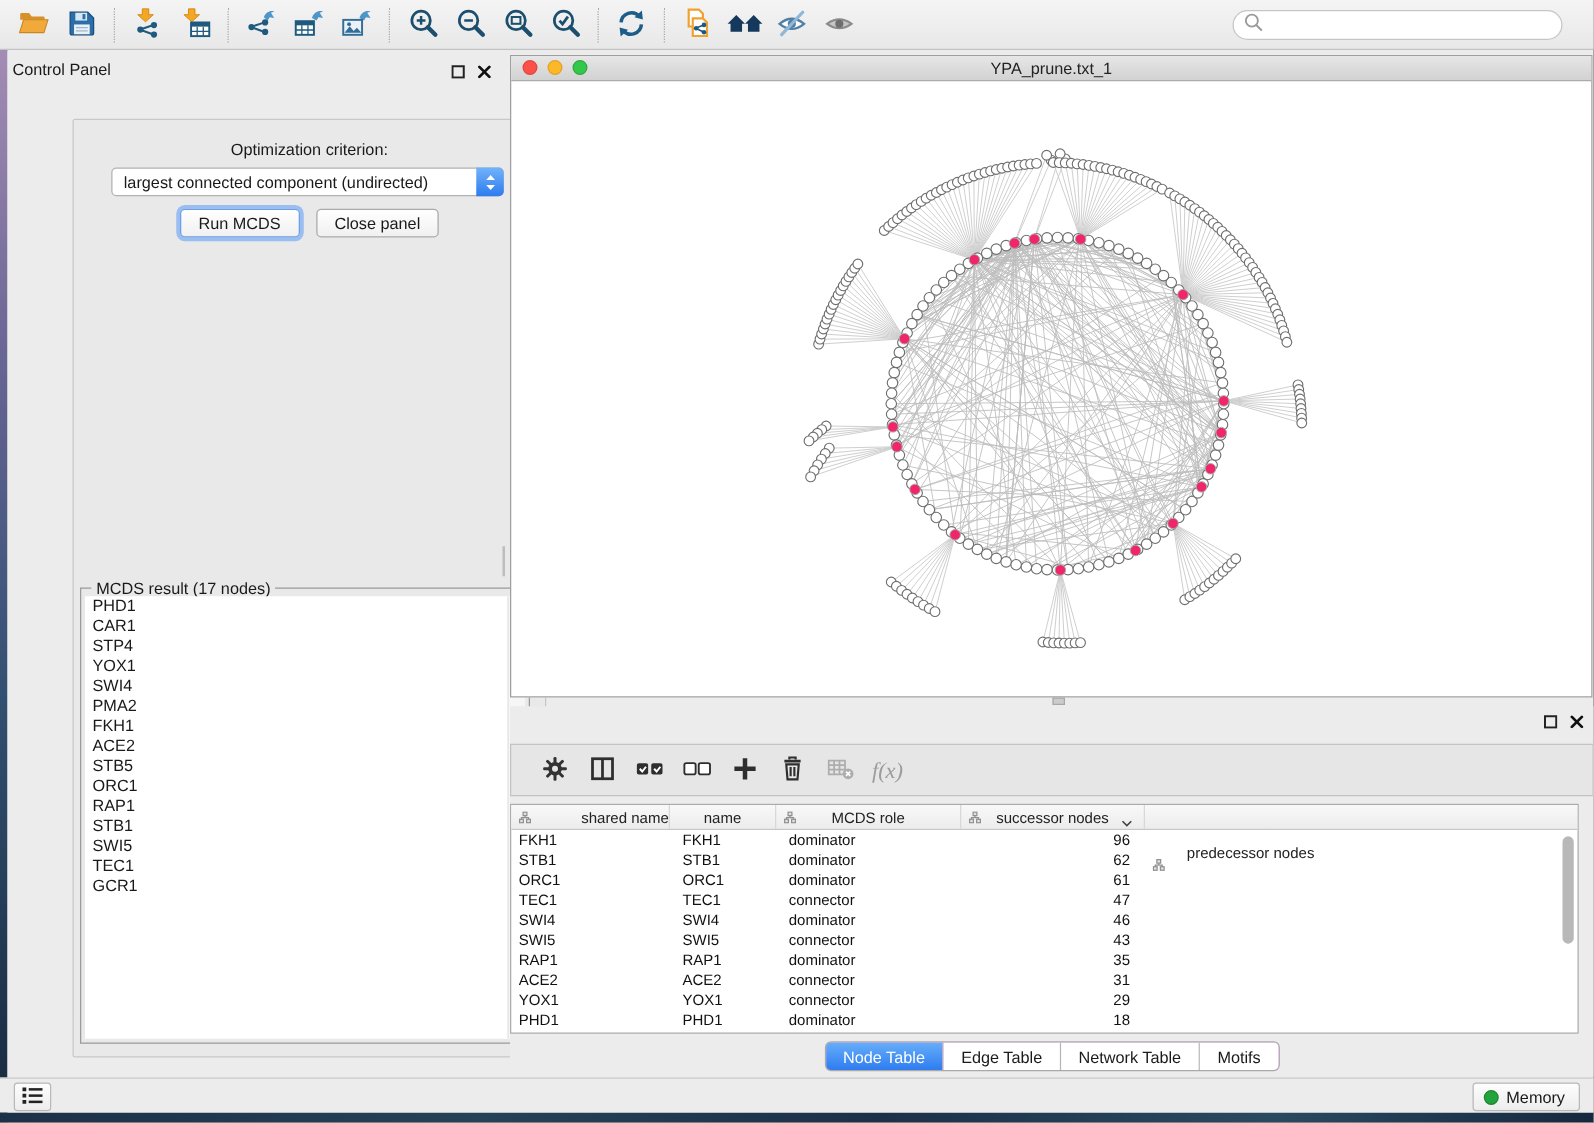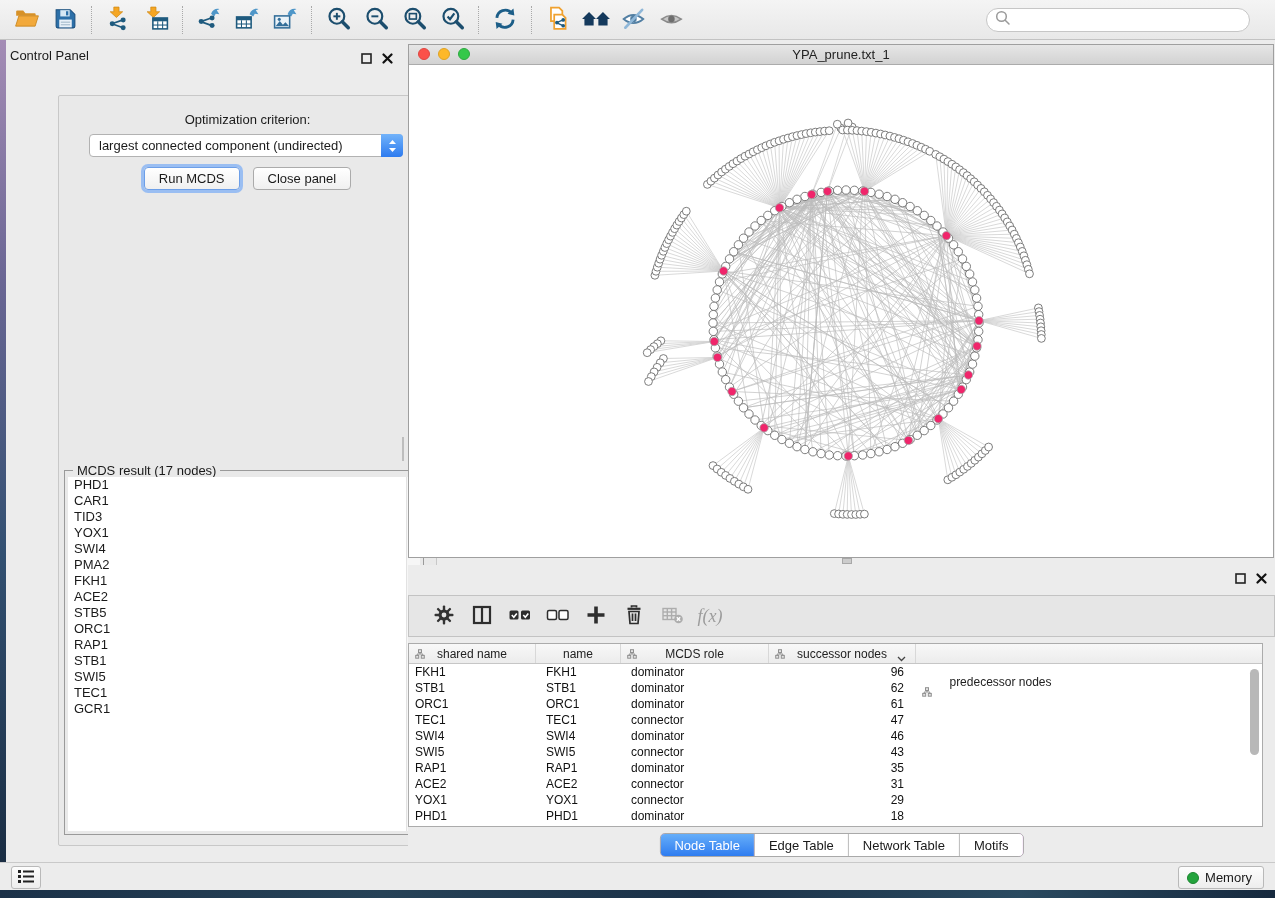--- a/index.html
+++ b/index.html
@@ -46,21 +46,21 @@
   .table-panel{position:absolute;left:408px;top:565px;width:867px;height:296px;background:#ECECEC;}
   .tp-title{height:22px;line-height:22px;padding-left:10px;font-size:13px;}
   .tp-toolbar{position:absolute;left:0;top:30px;right:0;height:42px;background:#E6E6E6;border:1px solid #C3C3C3;box-sizing:border-box;display:flex;align-items:center;padding-left:16px;}
   .ti{width:38px;height:34px;display:flex;align-items:center;justify-content:center;background:none;border:none;padding:0;}
   .fx{font-family:"Liberation Serif",serif;font-style:italic;font-size:18px;color:#9C9C9C;}
   .tp-table{position:absolute;left:0;top:78px;width:855px;height:184px;background:#FFF;border:1px solid #ABABAB;box-sizing:border-box;overflow:hidden;}
   .thead{display:flex;height:19px;background:linear-gradient(#F8F8F8,#ECECEC);border-bottom:1px solid #C6C6C6;}
   .hcell{position:relative;display:flex;align-items:center;justify-content:center;font-size:12px;border-right:1px solid #D8D8D8;box-sizing:border-box;color:#222;}
   .hcell .tree{position:absolute;left:6px;top:4px;}
   .hcell .chev{position:absolute;right:9px;top:7px;}
-  .c1{width:127px;} .c2{width:85px;} .c3{width:148px;} .c4{width:147px;} .c5{width:170px;margin-top:38px;} .cf{flex:1;border-right:none;}
+  .c1{width:127px;justify-content:flex-end;} .c2{width:85px;} .c3{width:148px;} .c4{width:147px;} .c5{width:170px;margin-top:38px;} .cf{flex:1;border-right:none;}
   .trow{display:flex;height:16px;}
   .tcell{font-size:12px;line-height:16px;box-sizing:border-box;white-space:nowrap;overflow:hidden;color:#111;}
   .trow .c1{padding-left:6px;} .trow .c2{padding-left:10px;} .trow .c3{padding-left:10px;}
   .trow .c4{text-align:right;padding-right:12px;} .trow .c5{text-align:right;padding-right:24px;}
   .tscroll{position:absolute;right:3px;top:25px;width:9px;height:86px;background:#B8B8B8;border-radius:5px;}
   .tp-tabs{position:absolute;left:50%;transform:translateX(-50%);top:268px;height:22px;display:flex;border:1px solid #A9A9A9;border-radius:5px;background:#f0abfc;overflow:hidden;}
   .tp-tabs button{font-size:13px;padding:0 14px;border:none;background:#FFF;border-right:1px solid #B5B5B5;color:#1a1a1a;font-family:"Liberation Sans",sans-serif;height:100%;}
   .tp-tabs button:last-child{border-right:none;}
   .tp-tabs button.active{background:linear-gradient(#66AEF9,#2E7CF0);color:#FFF;}
   
@@ -272,21 +272,21 @@
       <div class="btnrow">
         <button class="mac-btn focus">Run MCDS</button>
         <button class="mac-btn">Close panel</button>
       </div>
       <div class="mcds-group">
         <div class="mcds-legend">MCDS result (17 nodes)</div>
         <div class="mcds-list">
           <div class="mcds-scroll"></div>
         <div class="mcds-item">PHD1</div>
             <div class="mcds-item">CAR1</div>
-            <div class="mcds-item">TID3</div>
+            <div class="mcds-item">STP4</div>
             <div class="mcds-item">YOX1</div>
             <div class="mcds-item">SWI4</div>
             <div class="mcds-item">PMA2</div>
             <div class="mcds-item">FKH1</div>
             <div class="mcds-item">ACE2</div>
             <div class="mcds-item">STB5</div>
             <div class="mcds-item">ORC1</div>
             <div class="mcds-item">RAP1</div>
             <div class="mcds-item">STB1</div>
             <div class="mcds-item">SWI5</div>

